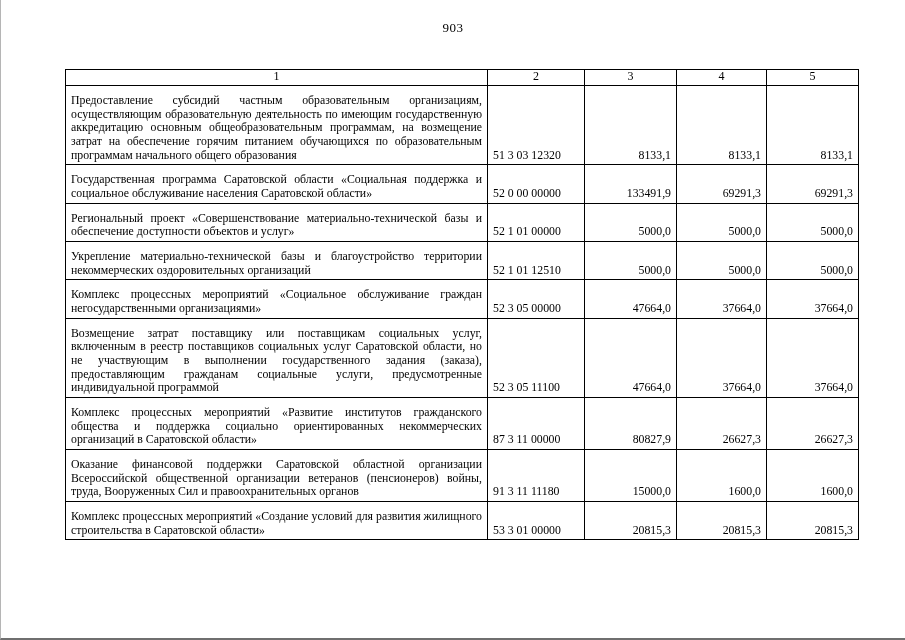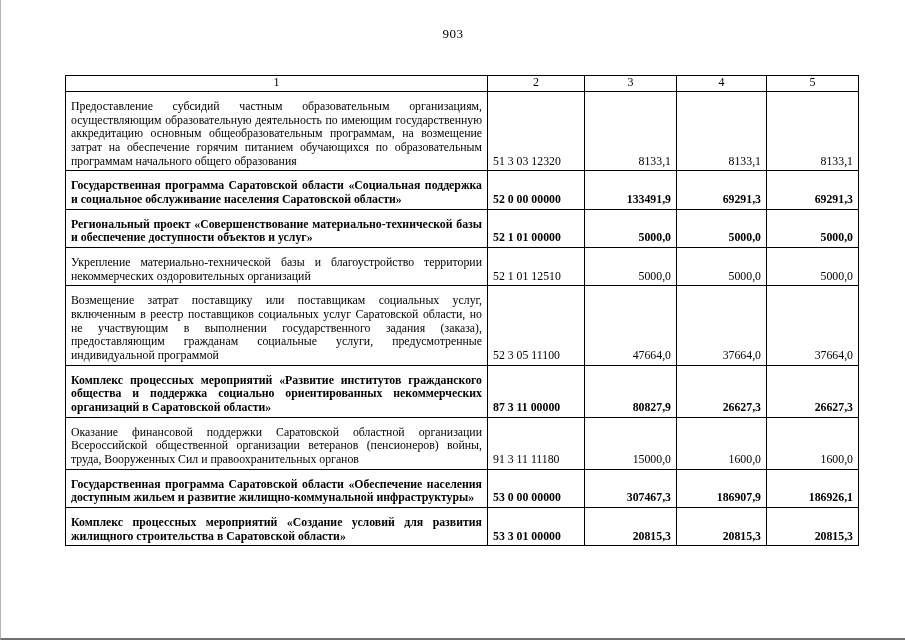--- a/index.html
+++ b/index.html
@@ -14,21 +14,21 @@
     width: 905px;
     height: 640px;
     background: #ffffff;
     box-sizing: border-box;
     border-left: 1px solid #b5b5b5;
     border-bottom: 2px solid #6f6f6f;
     overflow: hidden;
   }
   .page-number {
     text-align: center;
-    padding-top: 26px;
+    padding-top: 20px;
     font-size: 13px;
     letter-spacing: 0.5px;
   }
   table.budget {
     border-collapse: collapse;
     table-layout: fixed;
     margin: 33px 0 0 64px;
     width: 793px;
     font-size: 11.8px;
     line-height: 1.16;
@@ -60,21 +60,21 @@
     vertical-align: bottom;
     padding-left: 7px;
     white-space: nowrap;
   }
   td.num {
     text-align: right;
     vertical-align: bottom;
     padding-right: 6px;
     white-space: nowrap;
   }
-  tr.bold td { font-weight: bold; }
+  tr.bold td { font-weight: normal; }
 </style>
 </head>
 <body>
 
 <div class="page">
   <div class="page-number">903</div>
 
   <table class="budget">
     <colgroup>
       <col class="c1">
@@ -117,20 +117,27 @@
     </tr>
 
     <tr>
       <td class="desc">Укрепление материально-технической базы и благоустройство территории некоммерческих оздоровительных организаций</td>
       <td class="code">52 1 01 12510</td>
       <td class="num">5000,0</td>
       <td class="num">5000,0</td>
       <td class="num">5000,0</td>
     </tr>
 
+    <tr class="bold">
+      <td class="desc">Комплекс процессных мероприятий «Социальное обслуживание граждан негосударственными организациями»</td>
+      <td class="code">52 3 05 00000</td>
+      <td class="num">47664,0</td>
+      <td class="num">37664,0</td>
+      <td class="num">37664,0</td>
+    </tr>
 
     <tr>
       <td class="desc">Возмещение затрат поставщику или поставщикам социальных услуг, включенным в реестр поставщиков социальных услуг Саратовской области, но не участвующим в выполнении государственного задания (заказа), предоставляющим гражданам социальные услуги, предусмотренные индивидуальной программой</td>
       <td class="code">52 3 05 11100</td>
       <td class="num">47664,0</td>
       <td class="num">37664,0</td>
       <td class="num">37664,0</td>
     </tr>
 
     <tr class="bold">
@@ -143,27 +150,20 @@
 
     <tr>
       <td class="desc">Оказание финансовой поддержки Саратовской областной организации Всероссийской общественной организации ветеранов (пенсионеров) войны, труда, Вооруженных Сил и правоохранительных органов</td>
       <td class="code">91 3 11 11180</td>
       <td class="num">15000,0</td>
       <td class="num">1600,0</td>
       <td class="num">1600,0</td>
     </tr>
 
 
-    <tr class="bold">
-      <td class="desc">Государственная программа Саратовской области «Обеспечение населения доступным жильем и развитие жилищно-коммунальной инфраструктуры»</td>
-      <td class="code">53 0 00 00000</td>
-      <td class="num">307467,3</td>
-      <td class="num">186907,9</td>
-      <td class="num">186926,1</td>
-    </tr>
 
     <tr class="bold">
       <td class="desc">Комплекс процессных мероприятий «Создание условий для развития жилищного строительства в Саратовской области»</td>
       <td class="code">53 3 01 00000</td>
       <td class="num">20815,3</td>
       <td class="num">20815,3</td>
       <td class="num">20815,3</td>
     </tr>
   </tbody>
     </table>

